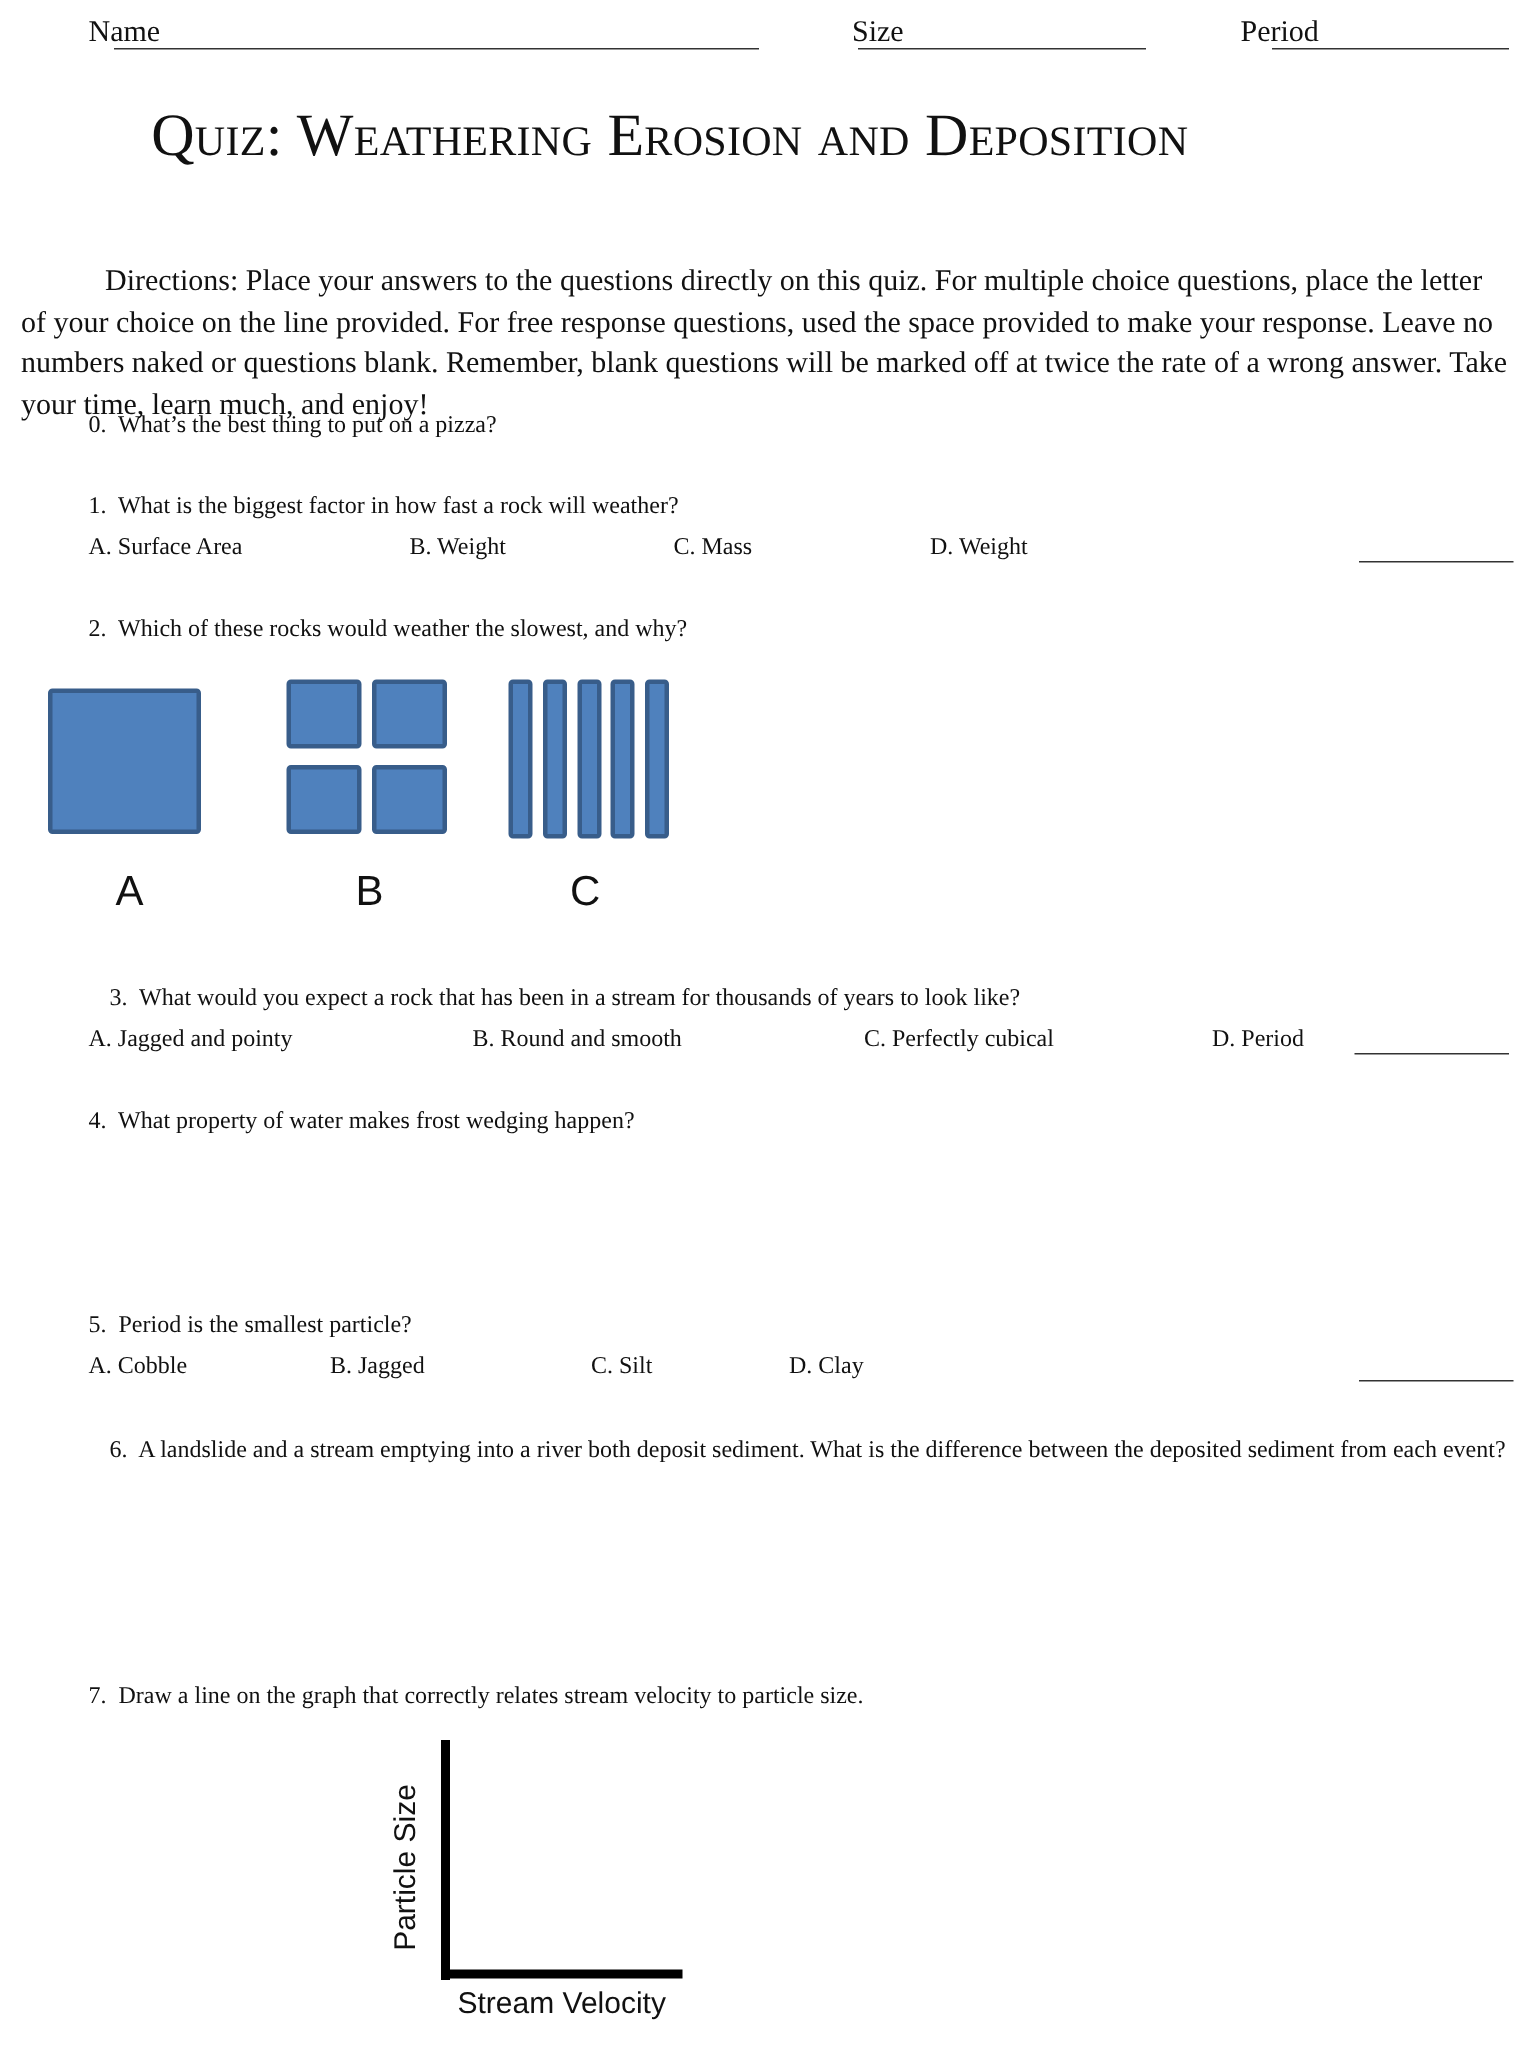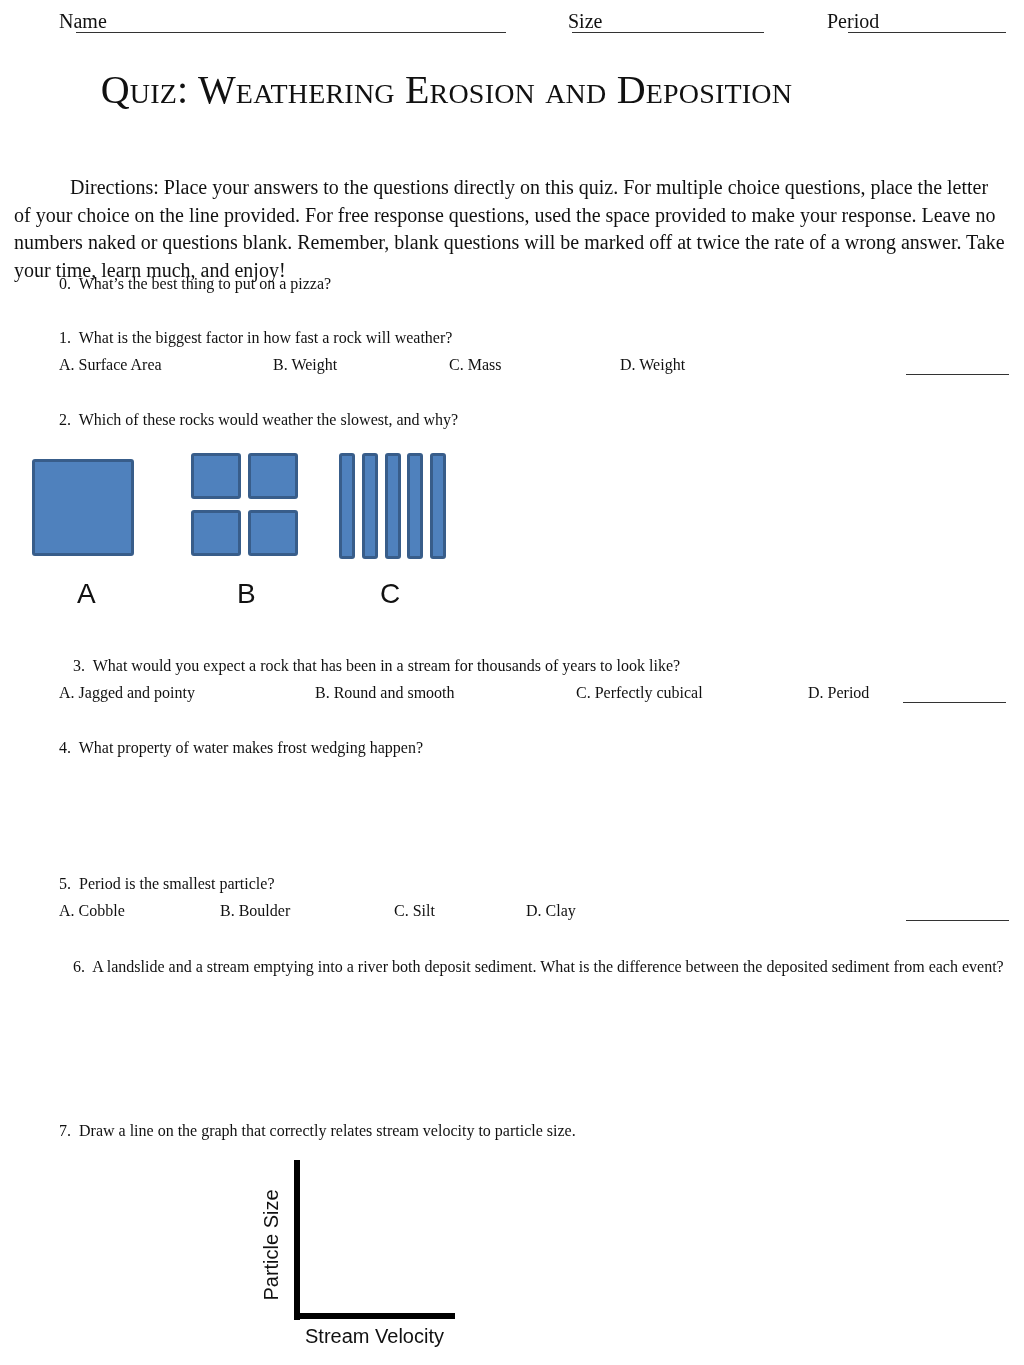--- a/index.html
+++ b/index.html
@@ -87,21 +87,21 @@
   <span>4.</span>&nbsp;
   <span>What property of water makes frost wedging happen?</span>
 </div>
 <div class="abs" style="left:14px;top:765px;width:995px;height:100px"></div>
 
 <div class="abs t" style="left:14px;top:870px">
   <span>5.</span>&nbsp;
   <span>Period is the smallest particle?</span>
 </div>
 <span class="abs t" style="left:14px;top:897px">A.  Cobble</span>
-<span class="abs t" style="left:175px;top:897px">B.  Boulder</span>
+<span class="abs t" style="left:175px;top:897px">B.  Jagged</span>
 <span class="abs t" style="left:349px;top:897px">C.  Silt</span>
 <span class="abs t" style="left:481px;top:897px">D.  Clay</span>
 <div class="answer-line" style="left:906px;top:920px;width:103px"></div>
 
 <div class="abs t" style="left:28px;top:953px;width:995px;white-space:normal">
   <span>6.</span>&nbsp;
   <span>A landslide and a stream emptying into a river both deposit sediment.  What is the difference between the deposited sediment from each event?</span>
 </div>
 <div class="abs" style="left:14px;top:1012px;width:995px;height:100px"></div>
 

